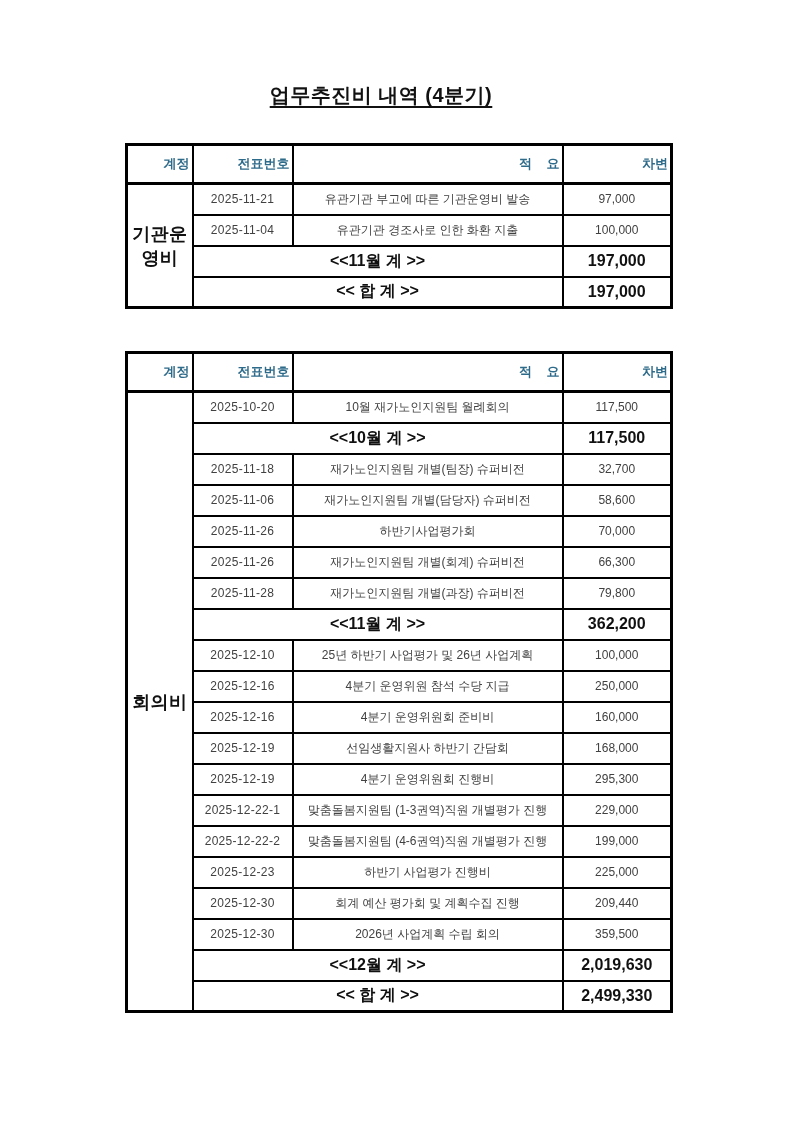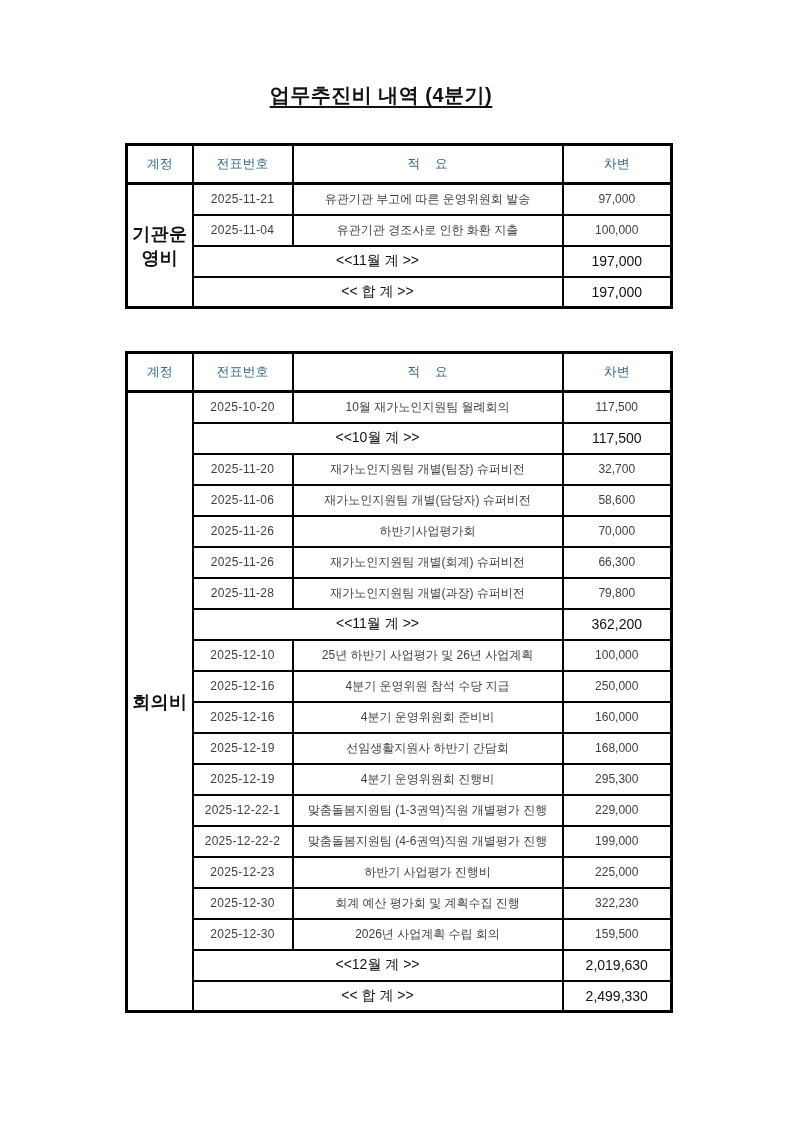--- a/index.html
+++ b/index.html
@@ -51,45 +51,45 @@
   col.c-voucher{width:100px;}
   col.c-desc{width:270px;}
   col.c-debit{width:109px;}
   .expense-table th{
     border:2px solid var(--border);
     border-bottom:3px solid var(--border);
     height:32px;
     padding:9px 2px;
     color:var(--header-text);
     font-size:13px;
-    font-weight:400;
-    text-align:center;
+    font-weight:700;
+    text-align:right;
     vertical-align:middle;
     white-space:pre;
   }
   .expense-table td{
     border:2px solid var(--border);
     height:31px;
     padding:0 3px;
     font-size:12px;
     color:var(--body-text);
     text-align:center;
     vertical-align:middle;
   }
   .expense-table td.account{
     font-weight:700;
     color:var(--strong-text);
     font-size:18px;
     letter-spacing:0.3px;
   }
   .expense-table td.voucher{letter-spacing:0.3px;text-align:center;}
   .expense-table tr.summary td{
-    font-weight:400;
+    font-weight:700;
     color:var(--strong-text);
-    font-size:14px;
+    font-size:16px;
     white-space:pre;
   }
 </style>
 </head>
 <body>
 
 <div class="page">
   <h1 class="title"><span>업무추진비 내역 (4분기)</span></h1>
   <div id="tables-root">
   <table class="expense-table">
@@ -104,21 +104,21 @@
         <th>계정</th>
         <th>전표번호</th>
         <th>적    요</th>
         <th>차변</th>
       </tr>
     </thead>
     <tbody>
   <tr>
     <td class="account" rowspan="4">기관운영비</td>
             <td class="voucher">2025-11-21</td>
-    <td class="desc">유관기관 부고에 따른 운영위원회 발송</td>
+    <td class="desc">유관기관 부고에 따른 기관운영비 발송</td>
     <td class="amount">97,000</td>
   </tr>
 
   <tr>
     <td class="voucher">2025-11-04</td>
     <td class="desc">유관기관 경조사로 인한 화환 지출</td>
     <td class="amount">100,000</td>
   </tr>
 
   <tr class="summary">
@@ -155,21 +155,21 @@
     <td class="desc">10월 재가노인지원팀 월례회의</td>
     <td class="amount">117,500</td>
   </tr>
 
   <tr class="summary">
     <td class="summary-label" colspan="2">&lt;&lt;10월 계 &gt;&gt;</td>
     <td class="amount">117,500</td>
   </tr>
 
   <tr>
-    <td class="voucher">2025-11-20</td>
+    <td class="voucher">2025-11-18</td>
     <td class="desc">재가노인지원팀 개별(팀장) 슈퍼비전</td>
     <td class="amount">32,700</td>
   </tr>
 
   <tr>
     <td class="voucher">2025-11-06</td>
     <td class="desc">재가노인지원팀 개별(담당자) 슈퍼비전</td>
     <td class="amount">58,600</td>
   </tr>
 
@@ -240,27 +240,27 @@
 
   <tr>
     <td class="voucher">2025-12-23</td>
     <td class="desc">하반기 사업평가 진행비</td>
     <td class="amount">225,000</td>
   </tr>
 
   <tr>
     <td class="voucher">2025-12-30</td>
     <td class="desc">회계 예산 평가회 및 계획수집 진행</td>
-    <td class="amount">322,230</td>
+    <td class="amount">209,440</td>
   </tr>
 
   <tr>
     <td class="voucher">2025-12-30</td>
     <td class="desc">2026년 사업계획 수립 회의</td>
-    <td class="amount">159,500</td>
+    <td class="amount">359,500</td>
   </tr>
 
   <tr class="summary">
     <td class="summary-label" colspan="2">&lt;&lt;12월 계 &gt;&gt;</td>
     <td class="amount">2,019,630</td>
   </tr>
 
   <tr class="summary">
     <td class="summary-label" colspan="2">&lt;&lt; 합 계 &gt;&gt;</td>
     <td class="amount">2,499,330</td>

